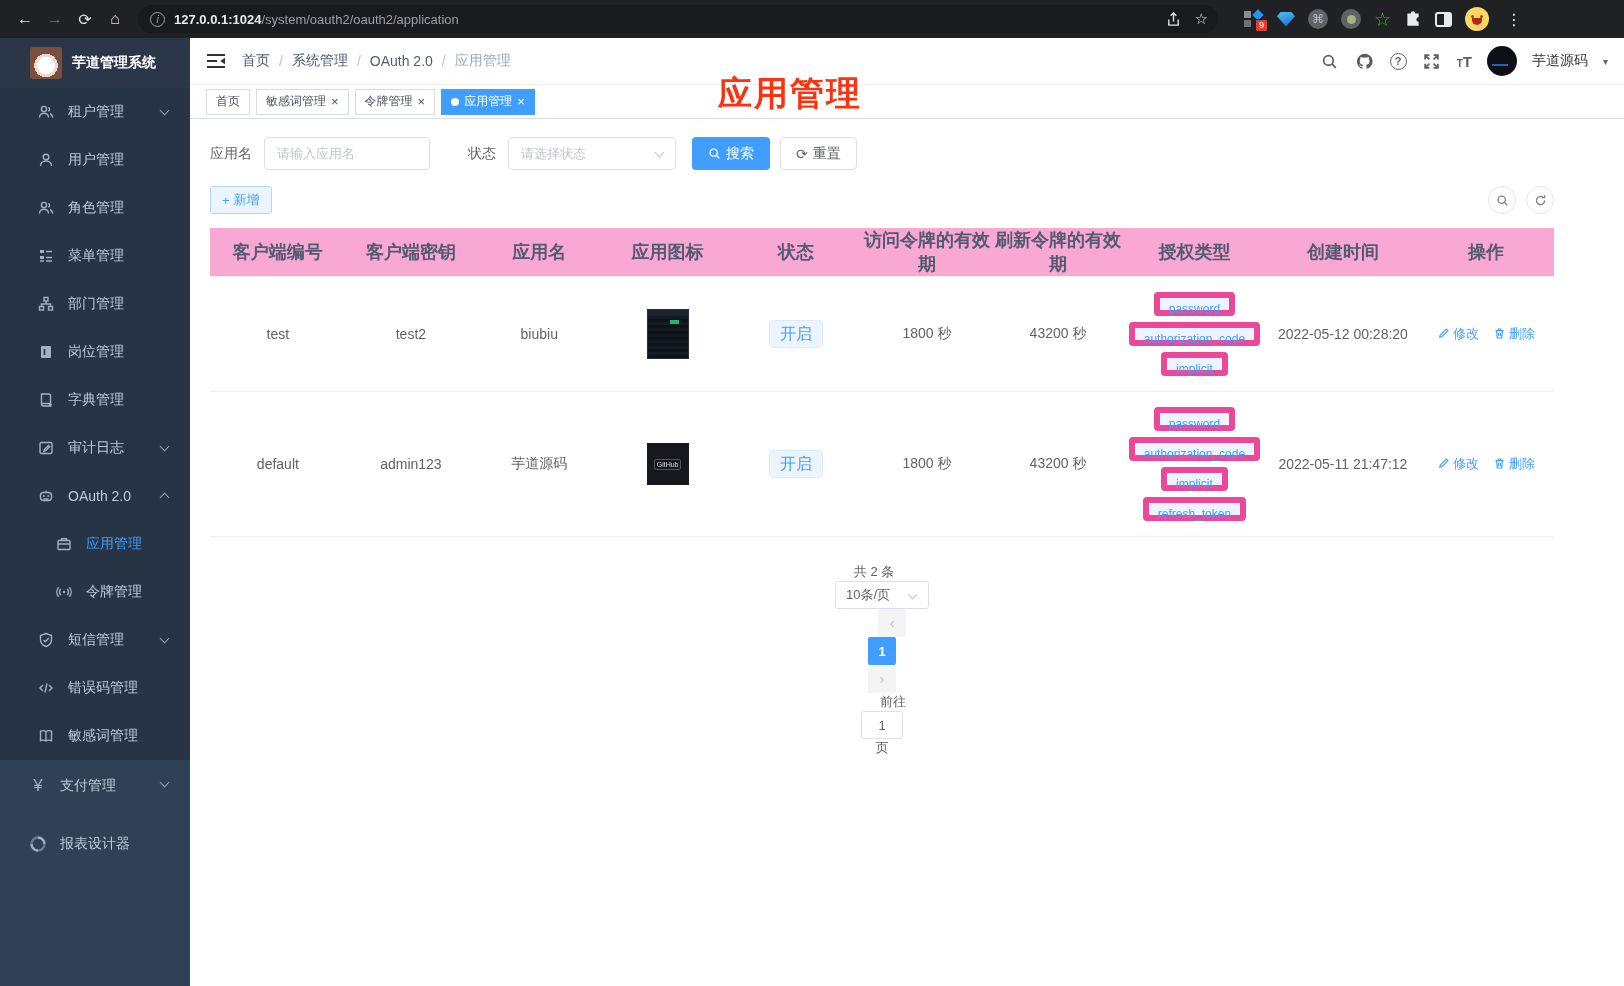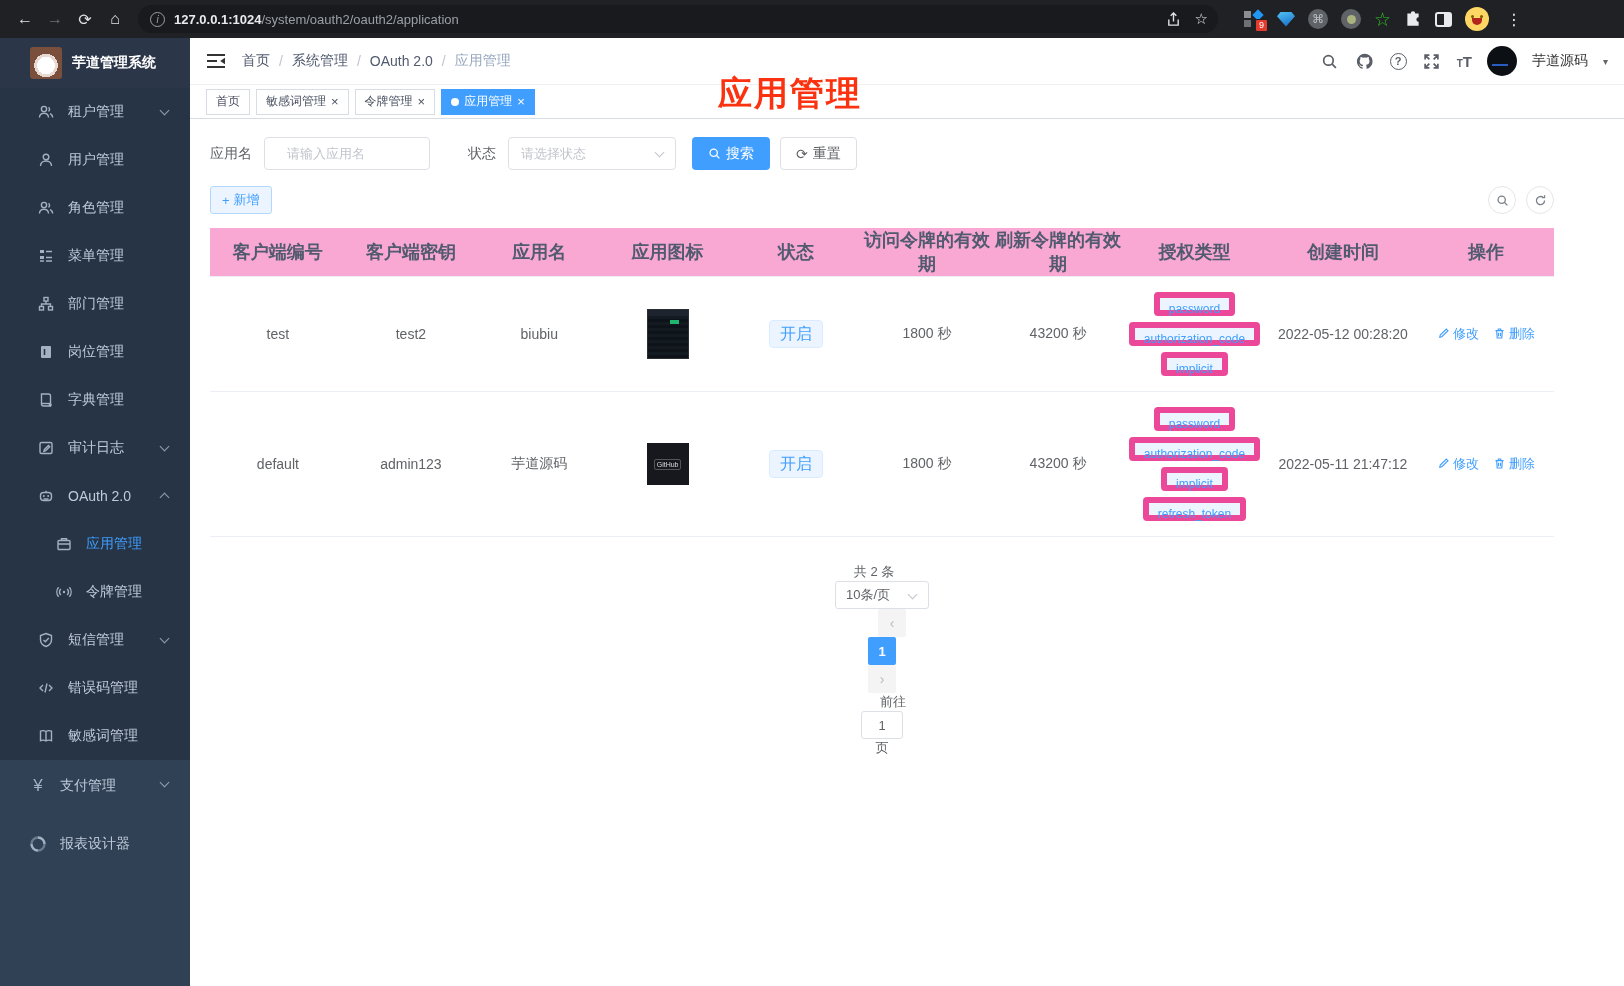--- a/index.html
+++ b/index.html
@@ -75,21 +75,21 @@
   .tabbar { height:34px; display:flex; align-items:center; padding-left:16px; gap:6px; border-bottom:1px solid #d8dce5; }
   .tab { height:26px; display:inline-flex; align-items:center; gap:5px; border:1px solid #d8dce5; background:#fff; color:#495060; font-size:12px; padding:0 9px; cursor:pointer; }
   .tab.active { background:#409eff; border-color:#409eff; color:#fff; }
   .tab .dot { width:8px; height:8px; border-radius:50%; background:#fff; }
   .tab .x { font-size:13px; line-height:1; }
 
   
   .content { padding:18px 70px 0 20px; position:relative; }
   .filter-row { display:flex; align-items:center; font-size:14px; color:#606266; }
   .f-label { margin-right:12px; }
-  .f-input { width:166px; height:33px; border:1px solid #dcdfe6; border-radius:4px; padding:0 22px; font-size:13px; color:#606266; font-family:inherit; }
+  .f-input { width:166px; height:33px; border:1px solid #dcdfe6; border-radius:4px; padding:0 12px; font-size:13px; color:#606266; font-family:inherit; }
   .f-input::placeholder { color:#c0c4cc; }
   .f-select { width:168px; height:33px; border:1px solid #dcdfe6; border-radius:4px; padding:0 12px; font-size:13px; color:#c0c4cc; display:flex; align-items:center; position:relative; margin-right:8px; cursor:pointer; }
   .s-chev { width:7px; height:7px; border-right:1.3px solid #c0c4cc; border-bottom:1.3px solid #c0c4cc; transform:rotate(45deg); position:absolute; right:12px; top:11px; }
   .ml38 { margin-left:38px; }
   .btn { height:33px; border-radius:4px; font-size:14px; display:inline-flex; align-items:center; gap:5px; padding:0 15px; cursor:pointer; border:1px solid transparent; font-family:inherit; }
   .btn-primary { background:#409eff; color:#fff; margin-left:8px; }
   .btn-plain { background:#fff; border-color:#dcdfe6; color:#606266; margin-left:10px; }
   .btn svg { width:13px; height:13px; }
   .toolbar-row { margin-top:16px; display:flex; align-items:center; justify-content:space-between; }
   .btn-add { height:28px; padding:0 11px; font-size:13px; background:#ecf5ff; border:1px solid #b3d8ff; color:#409eff; border-radius:3px; display:inline-flex; align-items:center; gap:4px; cursor:pointer; }

